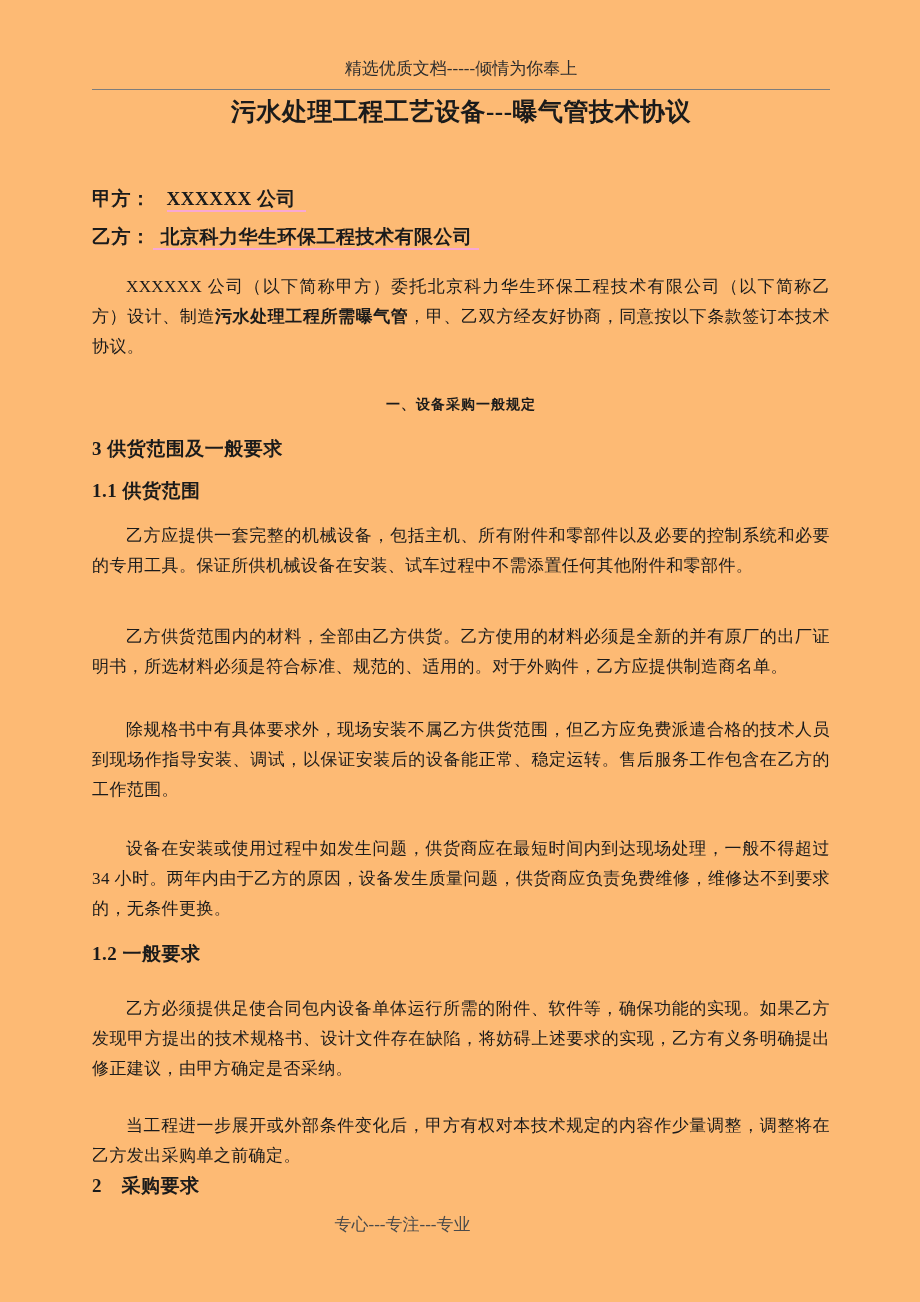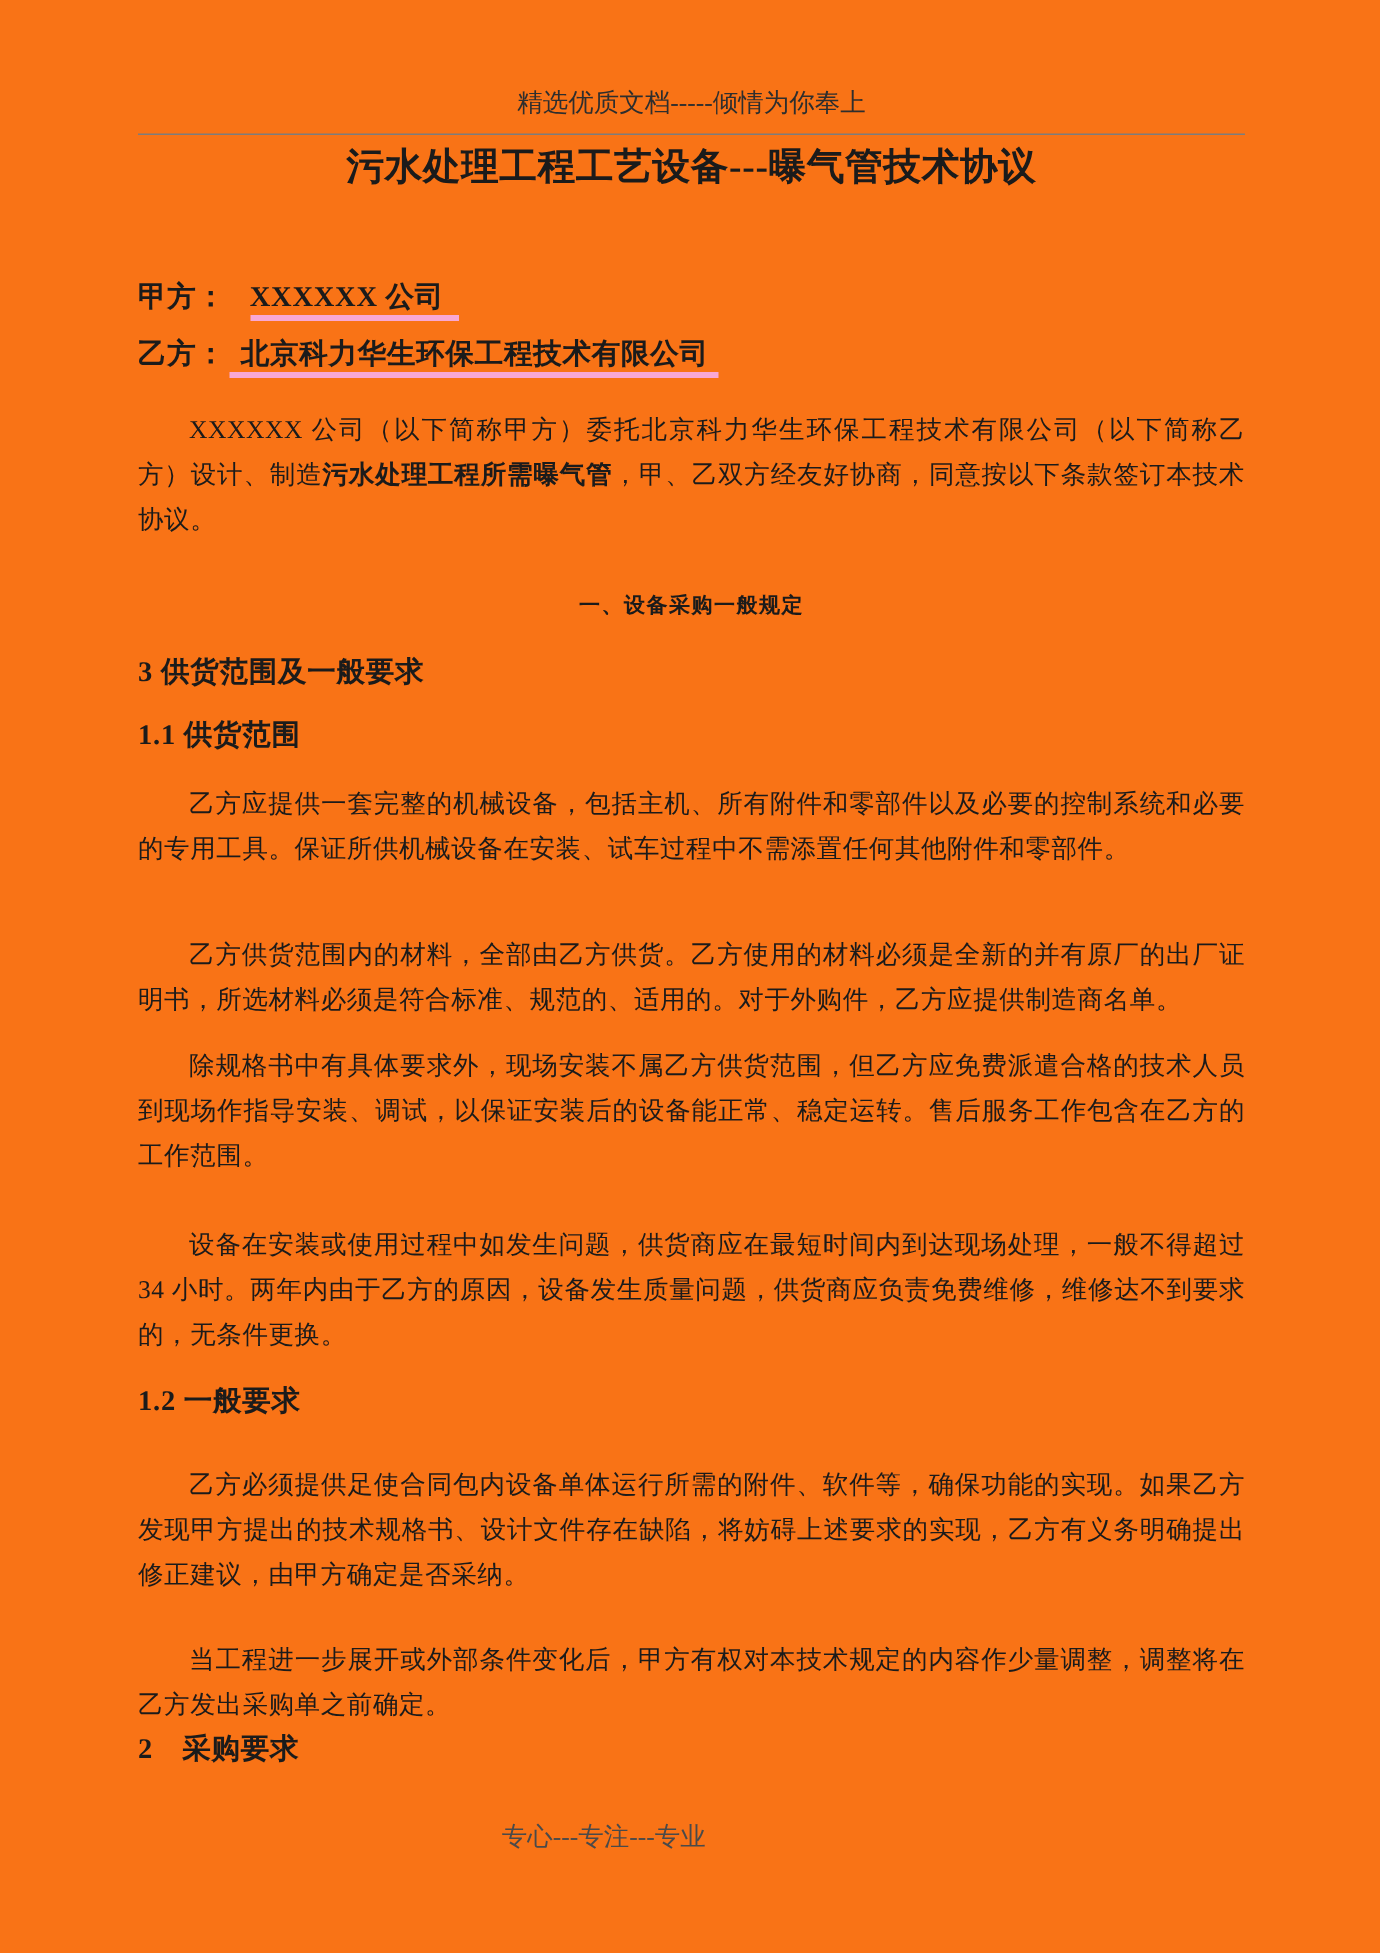--- a/index.html
+++ b/index.html
@@ -8,21 +8,21 @@
     background: #ffffff;
     font-family: "Liberation Serif", "DejaVu Serif", serif;
     color: #1b1b1b;
   }
   .page {
     position: relative;
     width: 920px;
     height: 1302px;
     padding: 56px 90px 0 92px;
     overflow: hidden;
-    background: #f97316;
+    background: #fdba74;
   }
   .doc-header {
     text-align: center;
     font-size: 17px;
     line-height: 26px;
     color: #2e2e2e;
   }
   .header-rule {
     margin-top: 7px;
     border: none;
@@ -38,21 +38,21 @@
     letter-spacing: 0.5px;
   }
   .parties { margin-top: 50px; }
   .party-line {
     font-size: 19px;
     font-weight: bold;
     line-height: 38px;
     letter-spacing: 0.5px;
   }
   .party-value {
-    border-bottom: 4px solid #f9a8d4;
+    border-bottom: 2px solid #f9a8d4;
     padding-bottom: 1px;
   }
   .party-value-a { margin-left: 16px; padding-right: 10px; }
   .party-value-b { margin-left: 2px;  padding-left: 8px; padding-right: 6px; }
   .body-para {
     font-size: 17px;
     line-height: 30px;
     text-align: justify;
     text-indent: 2em;
     letter-spacing: 0.4px;
@@ -72,21 +72,21 @@
     font-weight: bold;
     line-height: 30px;
     letter-spacing: 0.5px;
   }
   .sh-1   { margin-top: 14px; }
   .sh-1-1 { margin-top: 12px; }
   .sh-1-2 { margin-top: 15px; }
   .sh-2   { }
   .para-1 { margin-top: 15px; }
   .para-2 { margin-top: 41px; }
-  .para-3 { margin-top: 14px; }
+  .para-3 { margin-top: 33px; }
   .para-4 { margin-top: 29px; }
   .para-5 { margin-top: 25px; }
   .para-6 { margin-top: 27px; }
   .doc-footer {
     position: absolute;
     left: 0;
     top: 1212px;
     width: 805px;
     text-align: center;
     font-size: 17px;

